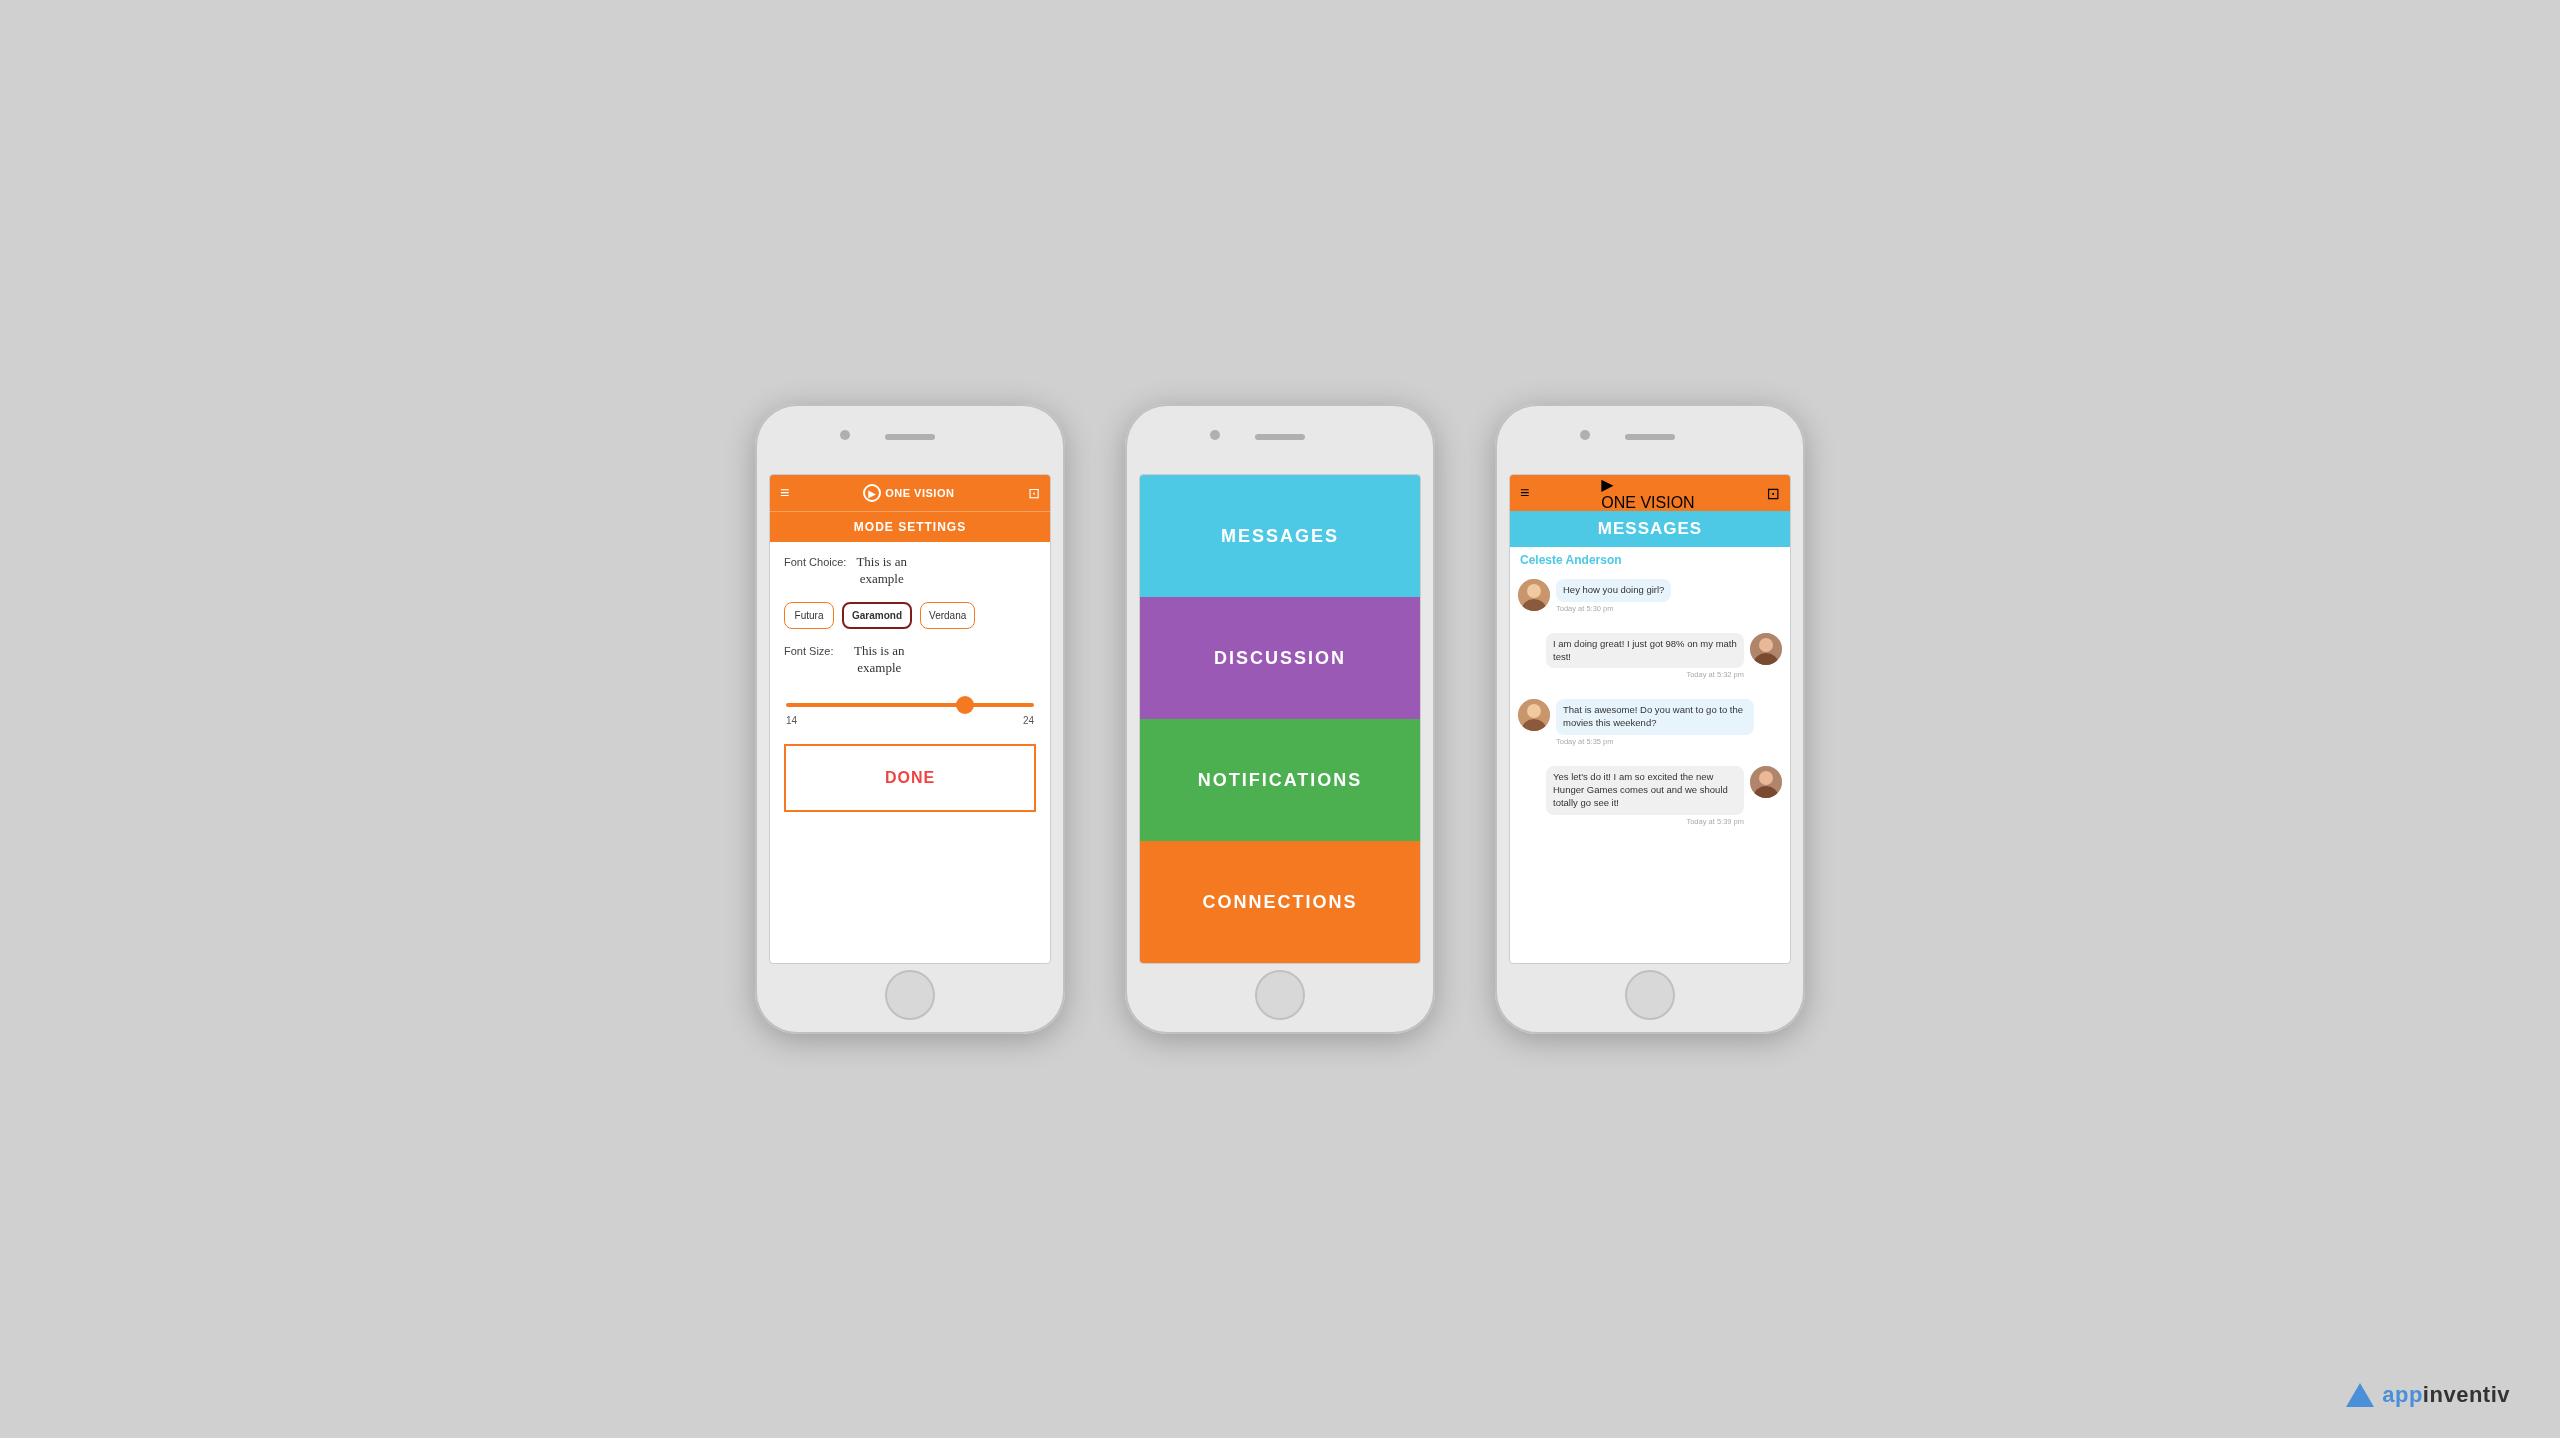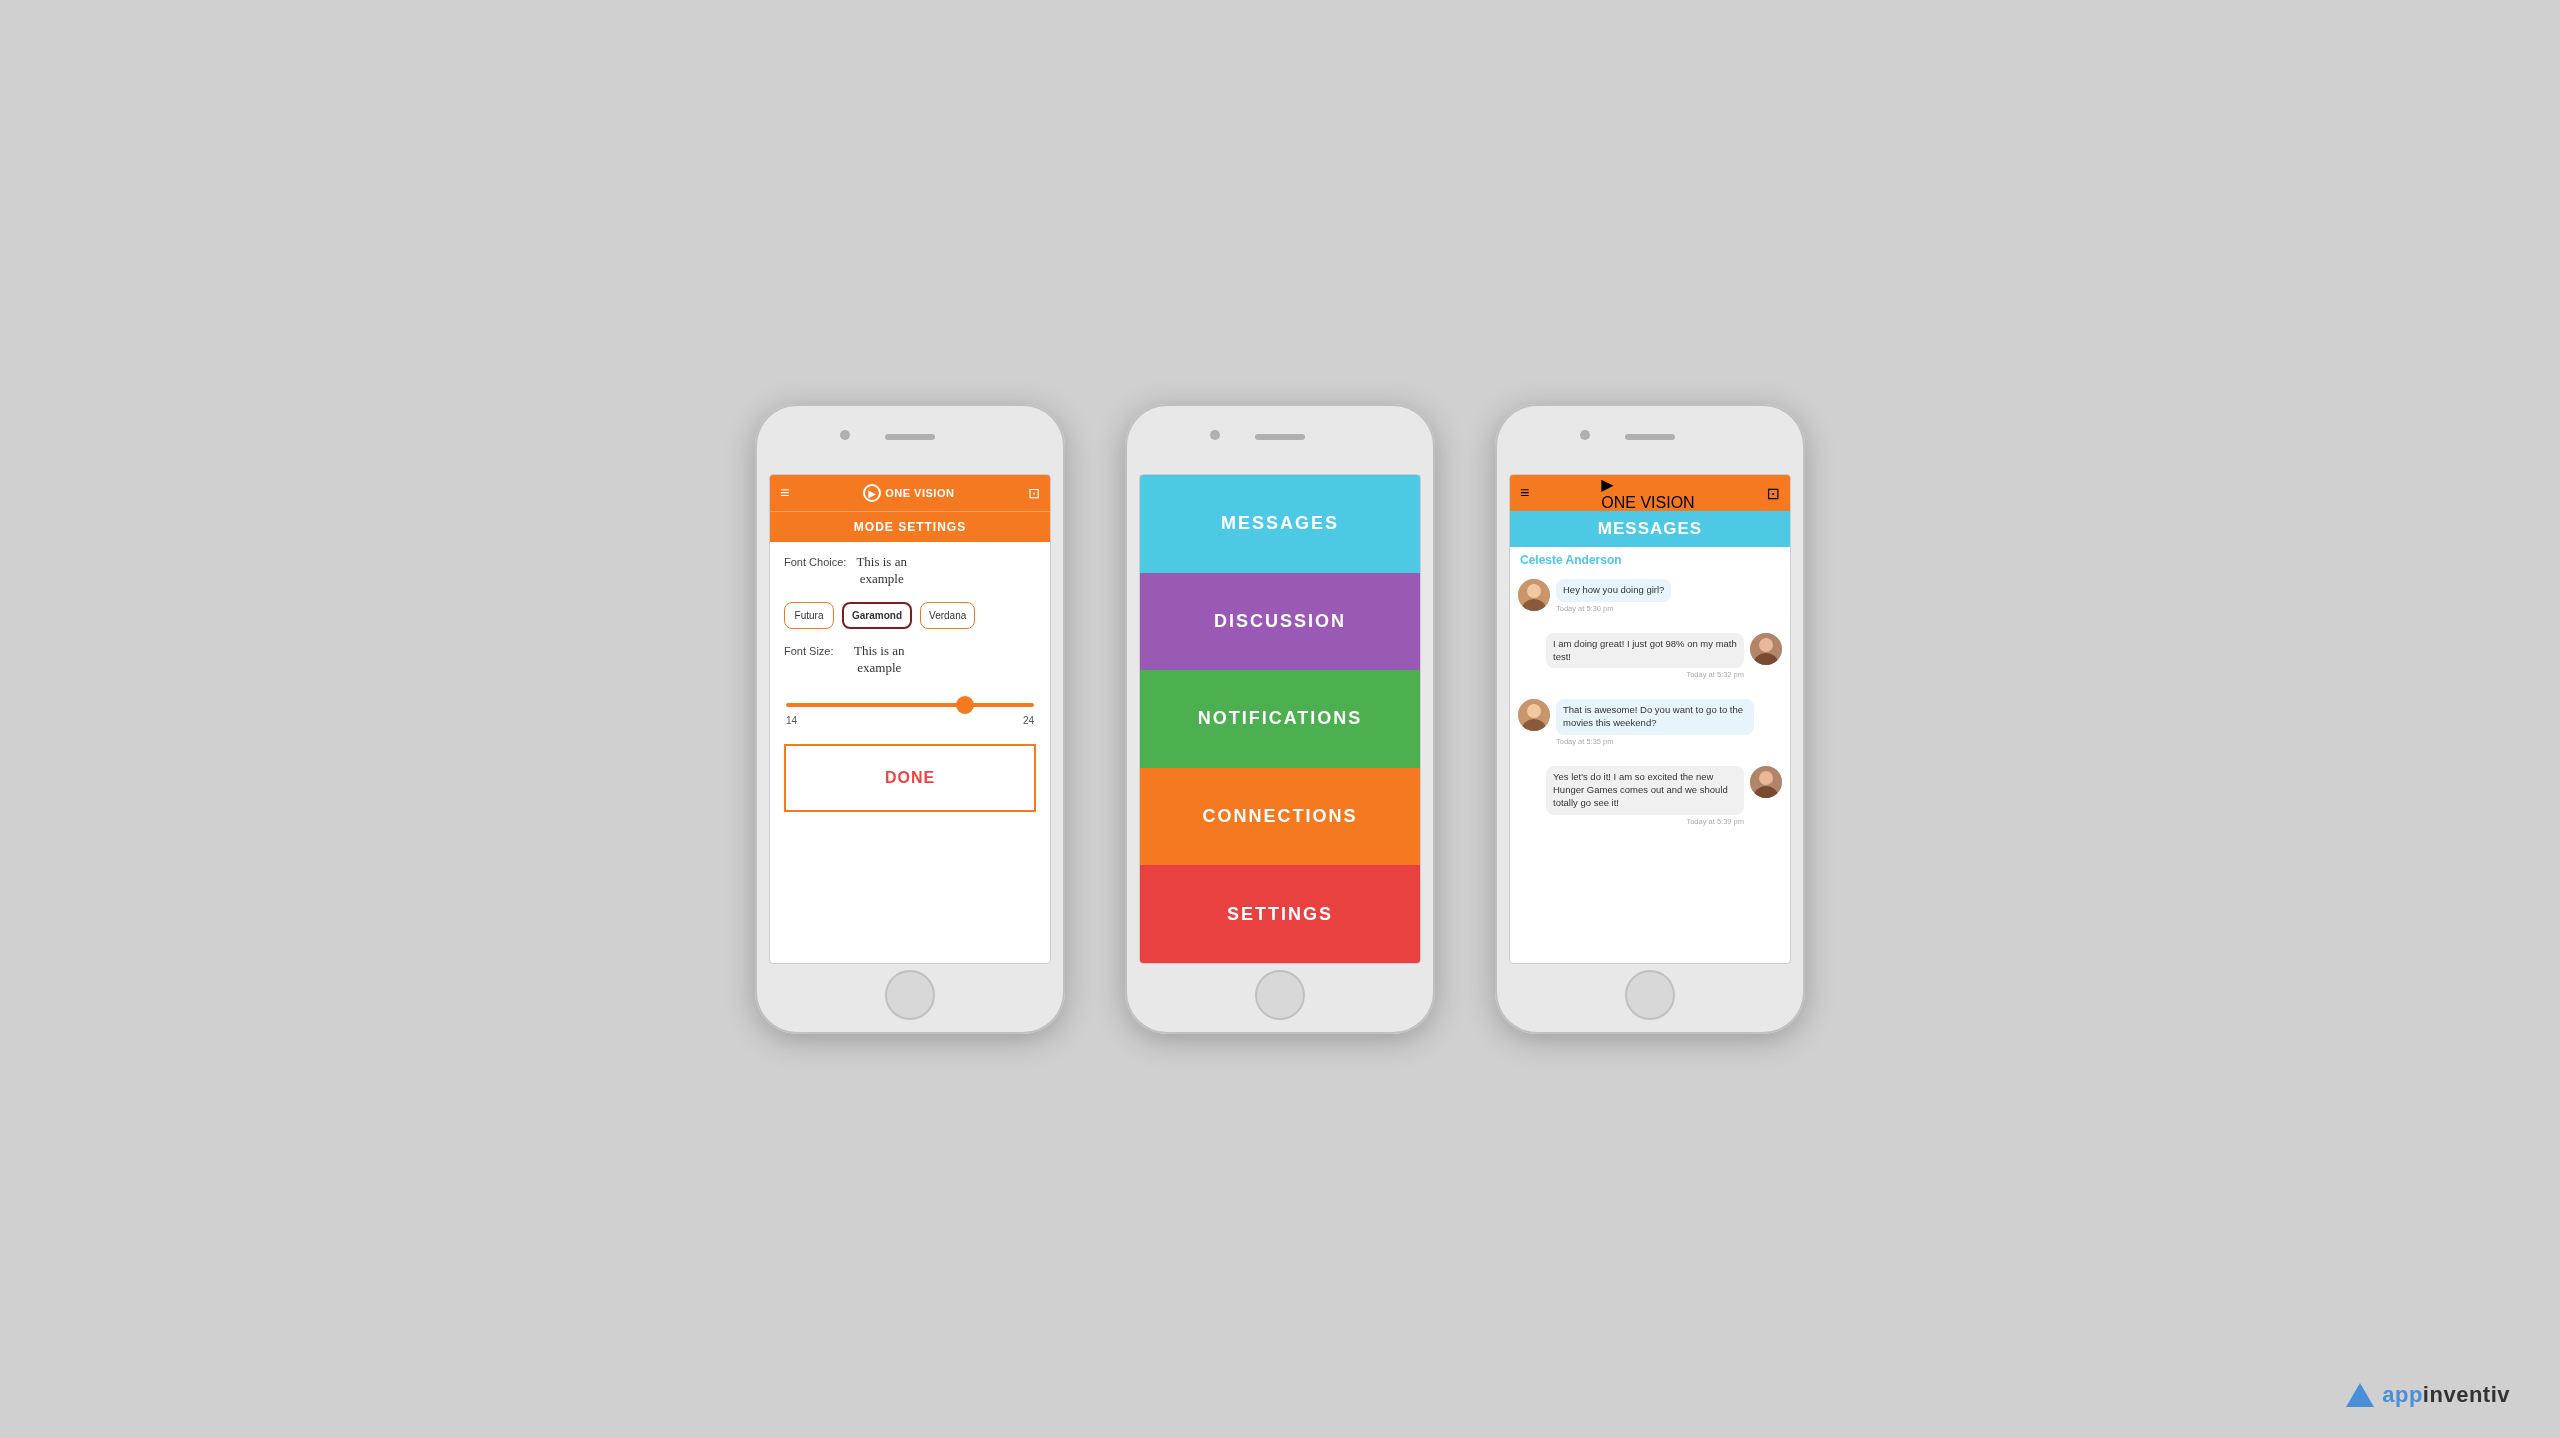--- a/index.html
+++ b/index.html
@@ -440,21 +440,20 @@
   </div>
 
   <div class="phone">
     <div class="phone-camera"></div>
     <div class="phone-screen">
       <div class="menu-screen">
         <div class="menu-item menu-messages">MESSAGES</div>
         <div class="menu-item menu-discussion">DISCUSSION</div>
         <div class="menu-item menu-notifications">NOTIFICATIONS</div>
         <div class="menu-item menu-connections">CONNECTIONS</div>
-        <div class="menu-item menu-settings">SETTINGS</div>
       </div>
     </div>
   </div>
 
   <div class="phone">
     <div class="phone-camera"></div>
     <div class="phone-screen">
 
       <div class="phone3-header">
         <span class="menu-icon">≡</span>

